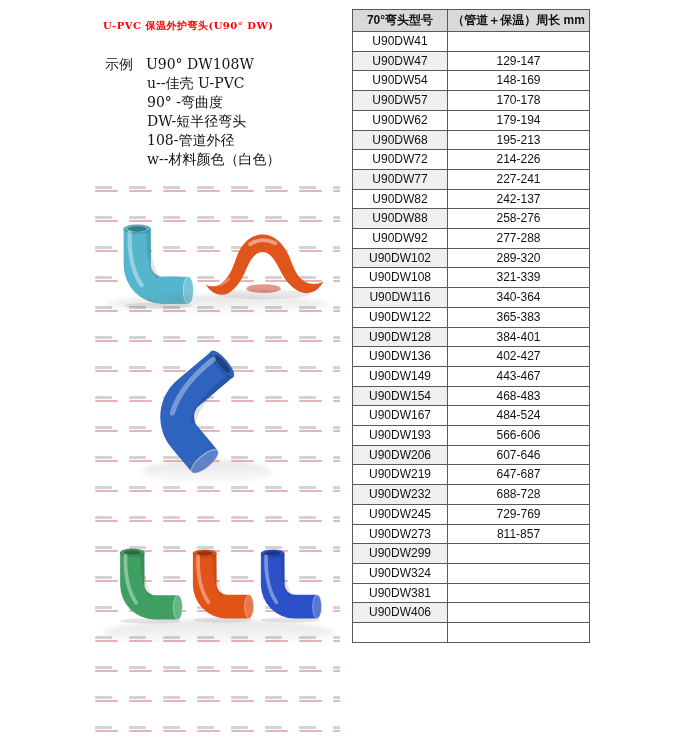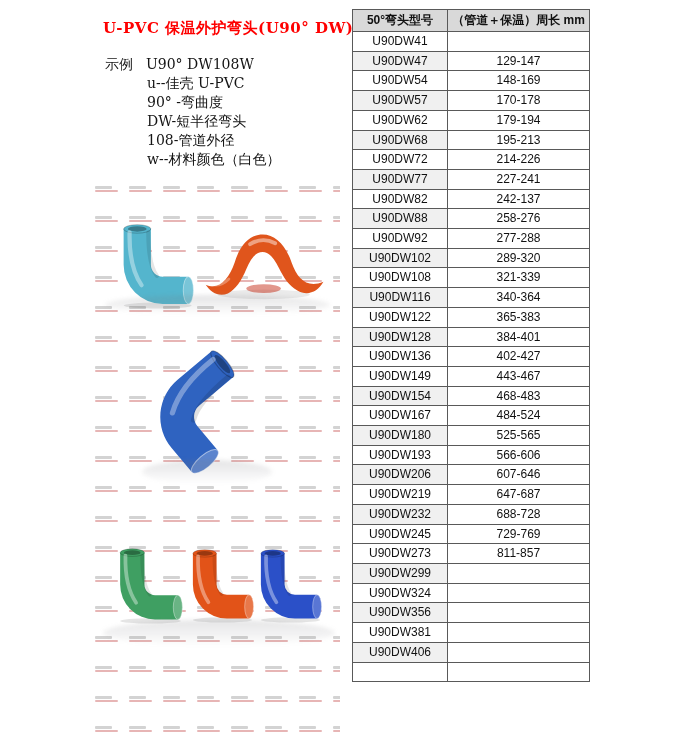--- a/index.html
+++ b/index.html
@@ -3,21 +3,21 @@
 <meta charset="utf-8">
 <style>
   html,body{margin:0;padding:0;}
   body{
     position:relative;width:700px;height:738px;background:#ffffff;overflow:hidden;
     font-family:"Liberation Sans",sans-serif;color:#1a1a1a;
   }
   
   .title{
     position:absolute;left:103px;top:19px;margin:0;
-    font-family:"DejaVu Serif",serif;font-size:15px;font-weight:bold;color:#fe0000;
+    font-family:"DejaVu Serif",serif;font-size:10px;font-weight:bold;color:#fe0000;
     letter-spacing:0.5px;white-space:nowrap;
   }
   .example{
     position:absolute;left:105px;top:55px;
     font-family:"DejaVu Serif",serif;font-size:14px;line-height:19px;color:#141414;
     white-space:nowrap;
   }
   .example .code{margin-left:13px;}
   .example .sub{margin-left:42px;}
   
@@ -766,21 +766,21 @@
   </svg>
   <div class="reflection refl-3"></div>
 
   <table class="spec-table">
     <colgroup>
         <col style="width:95px">
         <col style="width:142px">
       </colgroup>
     <thead>
       <tr>
-        <th>50°弯头型号</th>
+        <th>70°弯头型号</th>
         <th>（管道＋保温）周长 mm</th>
       </tr>
     </thead>
     <tbody>
         <tr>
           <td>U90DW41</td>
           <td></td>
         </tr>
         <tr class="alt">
           <td>U90DW47</td>
@@ -851,24 +851,20 @@
           <td>443-467</td>
         </tr>
         <tr class="alt">
           <td>U90DW154</td>
           <td>468-483</td>
         </tr>
         <tr>
           <td>U90DW167</td>
           <td>484-524</td>
         </tr>
-        <tr class="alt">
-          <td>U90DW180</td>
-          <td>525-565</td>
-        </tr>
         <tr>
           <td>U90DW193</td>
           <td>566-606</td>
         </tr>
         <tr class="alt">
           <td>U90DW206</td>
           <td>607-646</td>
         </tr>
         <tr>
           <td>U90DW219</td>
@@ -887,24 +883,20 @@
           <td>811-857</td>
         </tr>
         <tr class="alt">
           <td>U90DW299</td>
           <td></td>
         </tr>
         <tr>
           <td>U90DW324</td>
           <td></td>
         </tr>
-        <tr class="alt">
-          <td>U90DW356</td>
-          <td></td>
-        </tr>
         <tr>
           <td>U90DW381</td>
           <td></td>
         </tr>
         <tr class="alt">
           <td>U90DW406</td>
           <td></td>
         </tr>
         <tr>
           <td></td>

